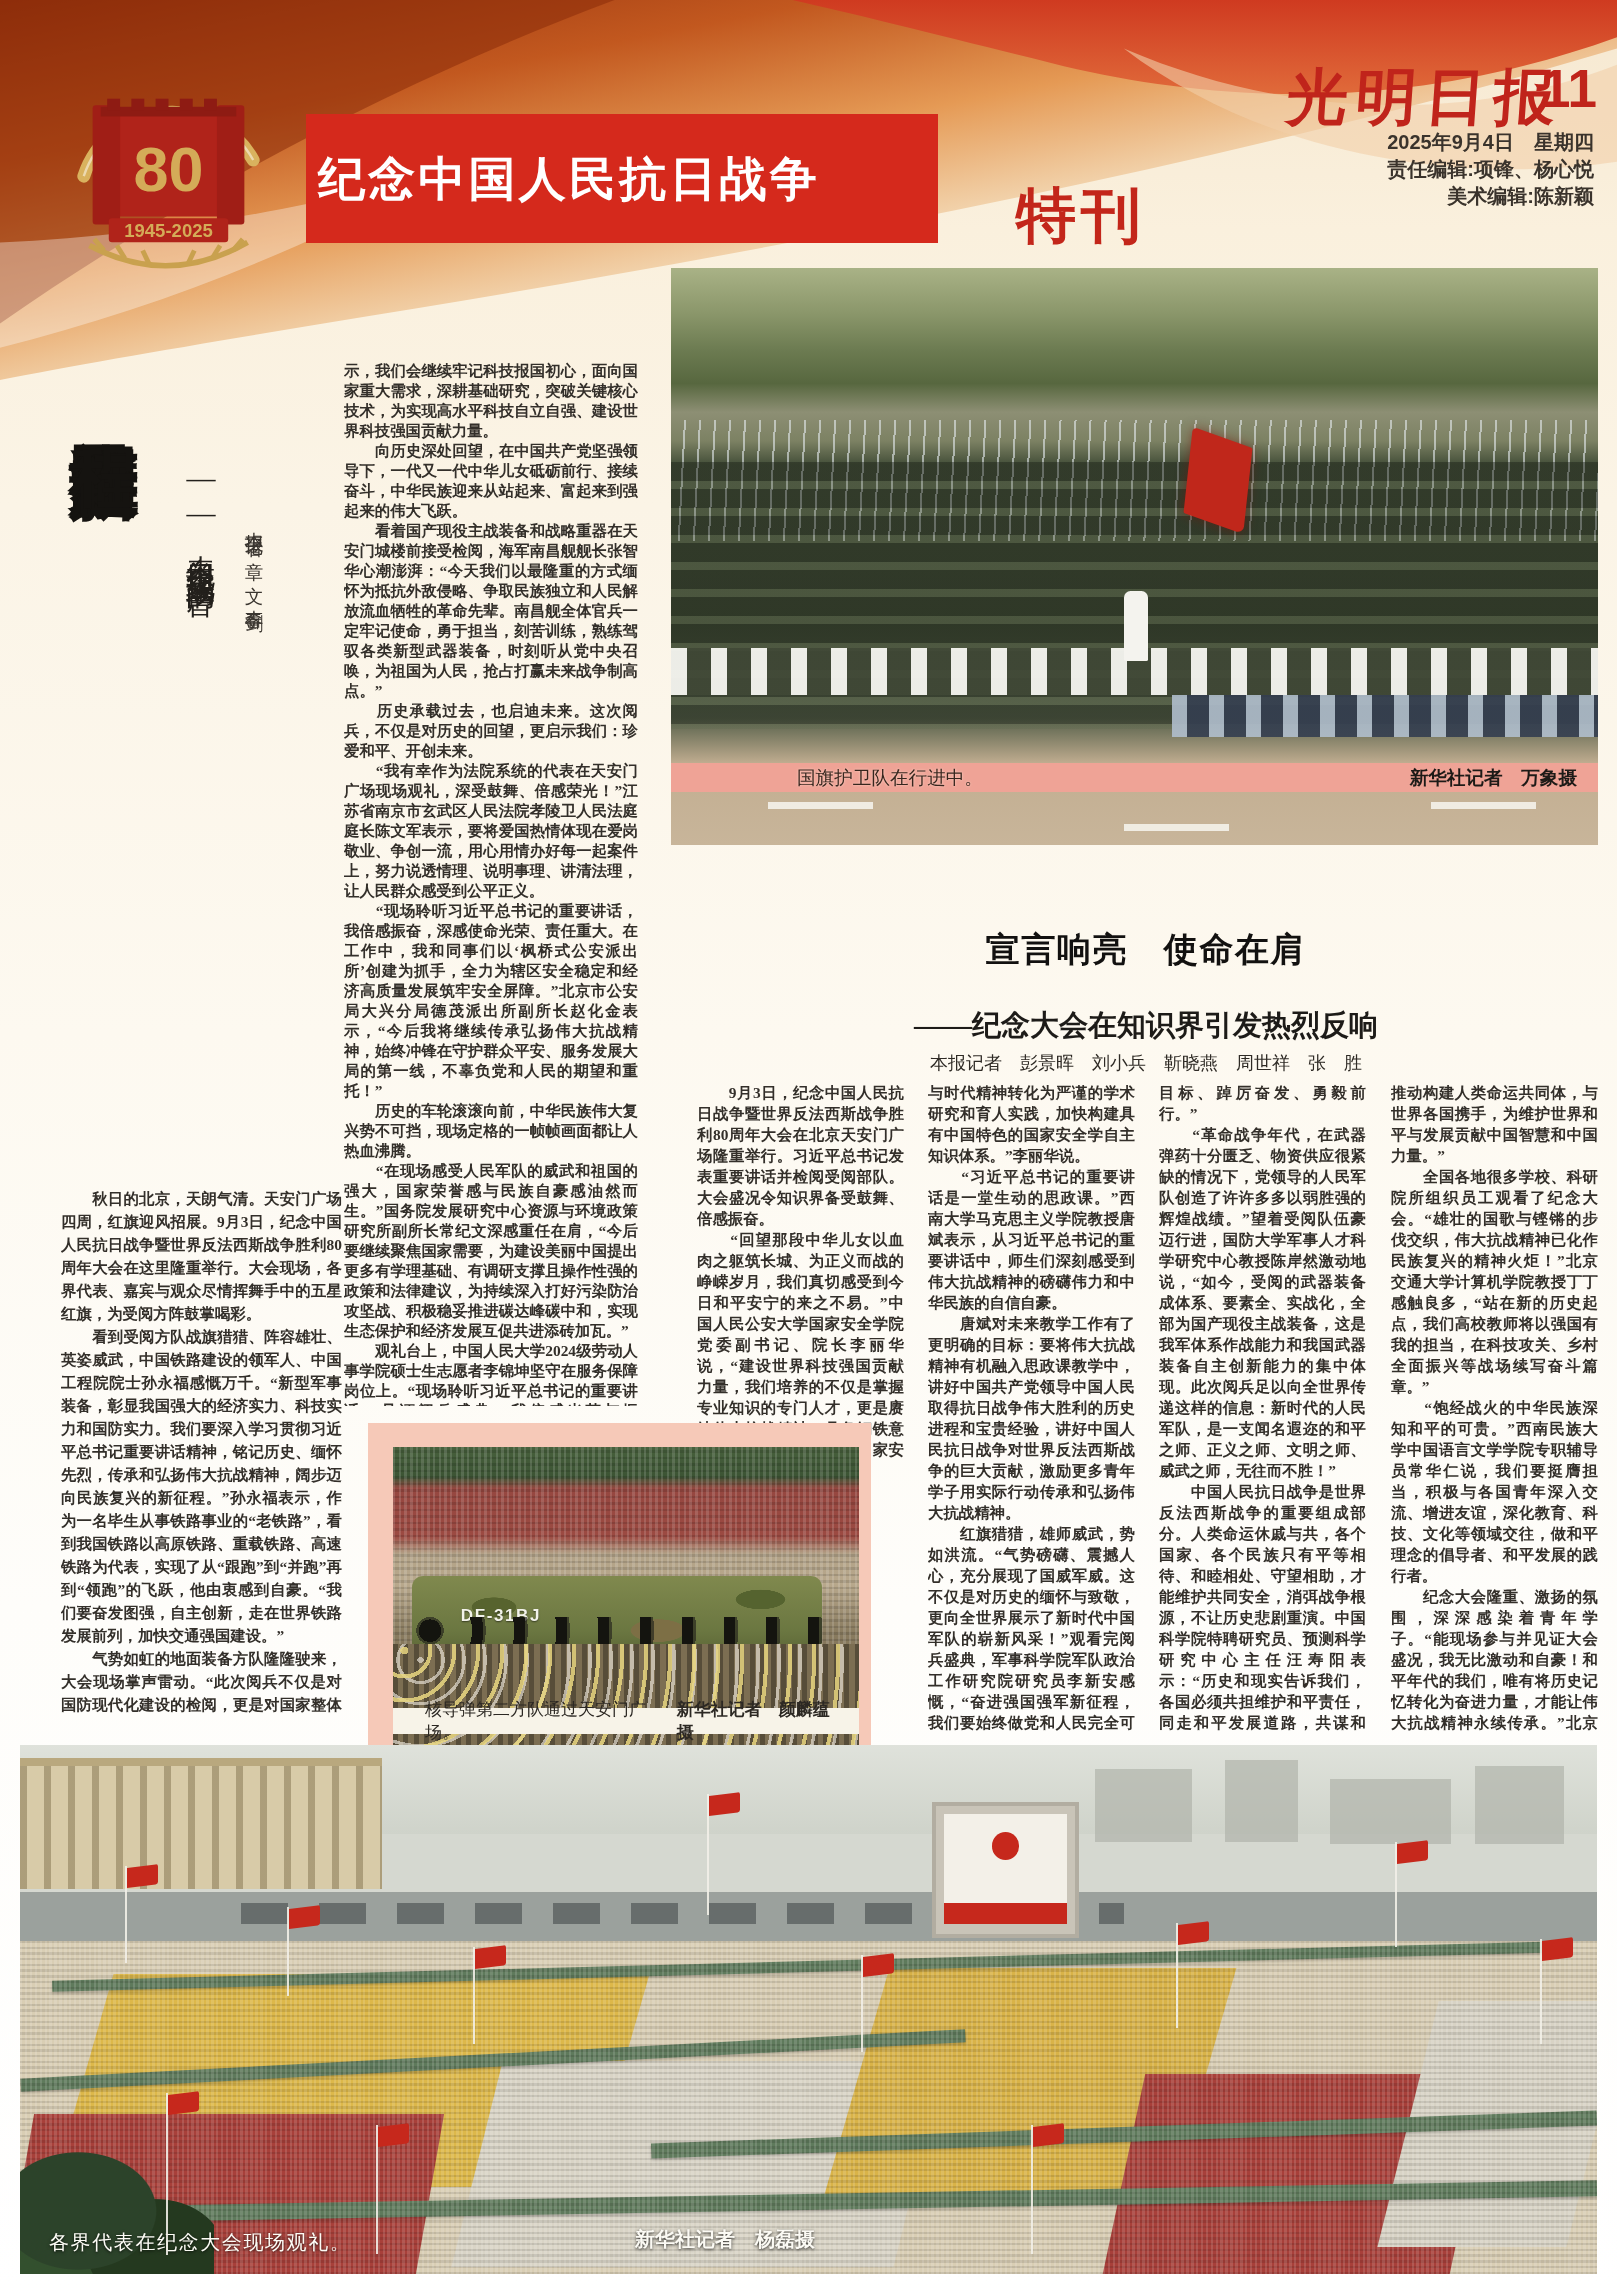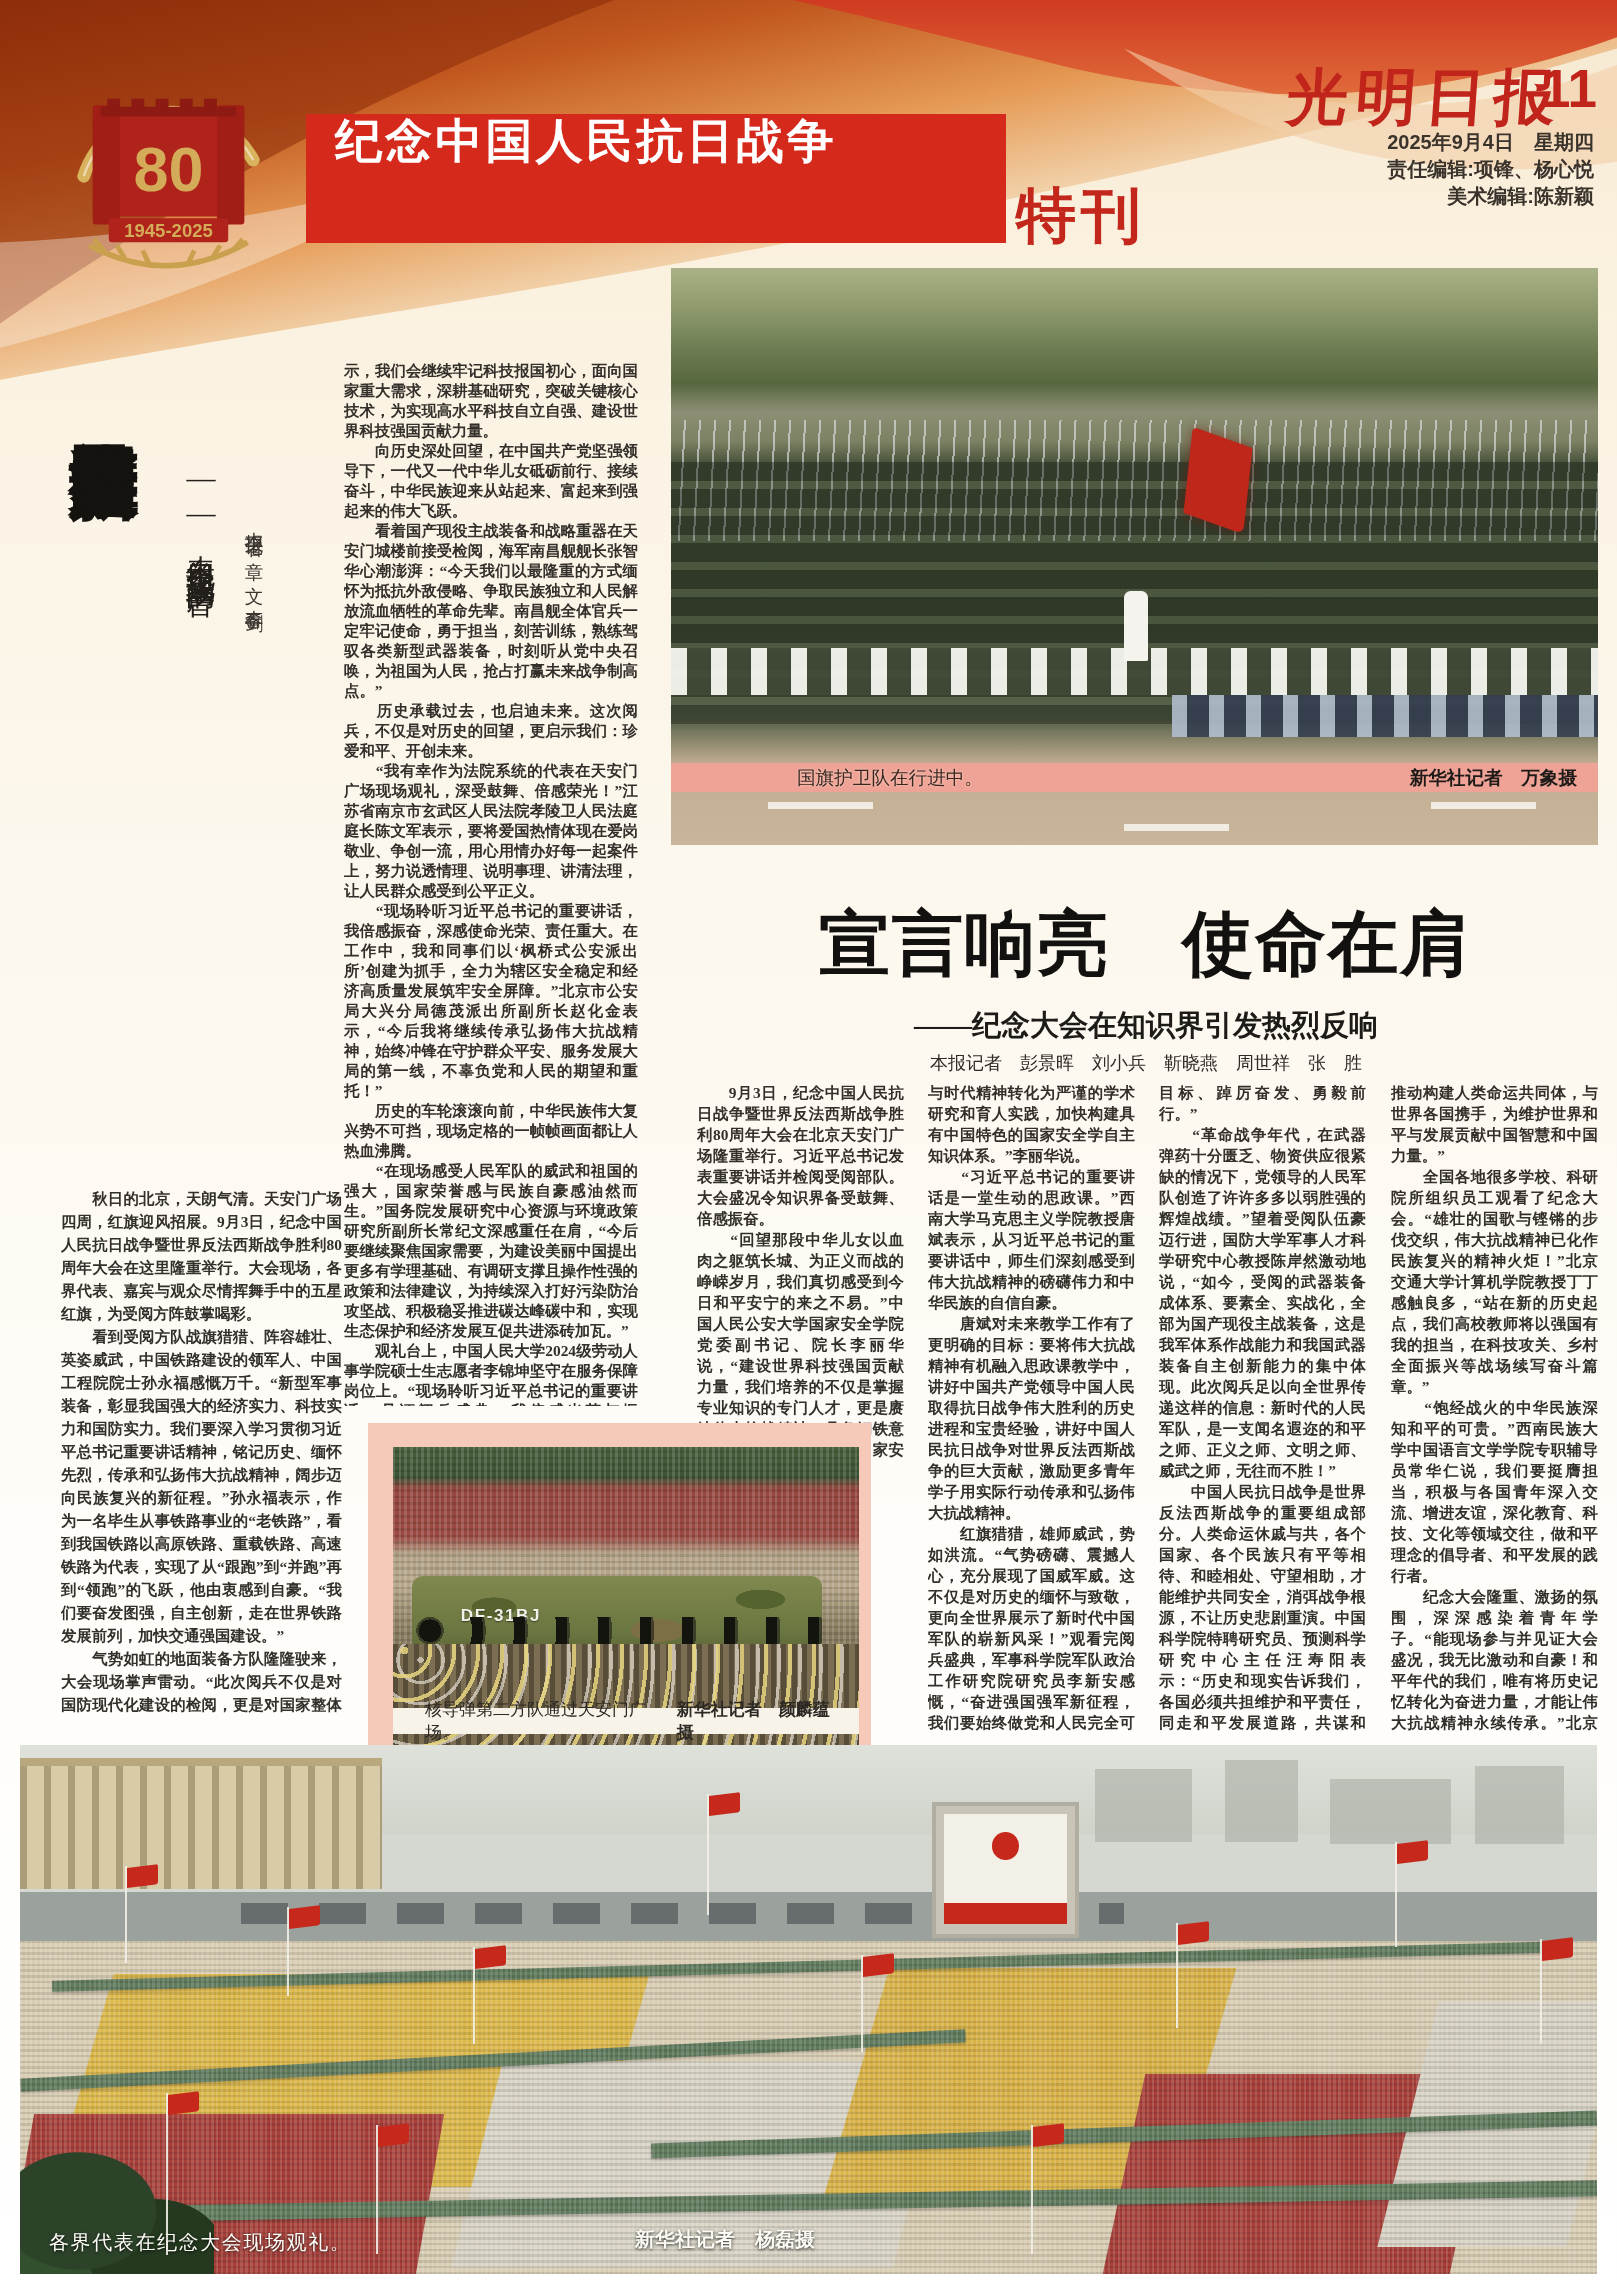--- a/index.html
+++ b/index.html
@@ -4,22 +4,22 @@
 <style>
   html,body{margin:0;padding:0;}
   .page{position:relative;width:1617px;height:2295px;overflow:hidden;
     background:linear-gradient(180deg,#f6e8d0 0%,#faf0dd 10%,#fbf4e6 22%,#fdf9f0 45%,#fefdfa 70%,#ffffff 100%);
     font-family:"Liberation Serif",serif;color:#33302b;}
   .abs{position:absolute;}
   .flow{white-space:pre-line;text-align:justify;overflow:hidden;color:#332f2a;font-weight:bold;}
   
   .hdr-svg{left:0;top:0;}
   .logo-svg{left:47px;top:39px;}
-  .banner{left:306px;top:114px;width:700px;height:129px;background:#d5291c;
-    display:flex;flex-direction:column;padding-left:29px;box-sizing:border-box;}
+  .banner{left:306px;top:114px;width:632px;height:129px;background:#d5291c;
+    display:flex;flex-direction:column;justify-content:center;padding-left:12px;box-sizing:border-box;}
   .banner .l1{font-family:"Liberation Sans",sans-serif;font-weight:bold;color:#ffffff;font-size:47px;line-height:53px;letter-spacing:3.2px;}
   .banner .l2{font-family:"Liberation Sans",sans-serif;font-weight:bold;color:#ffffff;font-size:47px;line-height:57px;letter-spacing:0.8px;}
   .tekan{left:1016px;top:176px;font-family:"Liberation Sans",sans-serif;font-weight:bold;font-size:60px;color:#c3261a;letter-spacing:4.9px;}
   .masthead{left:1287px;top:57px;font-weight:bold;font-size:61px;color:#c0241b;letter-spacing:8px;transform:skewX(-4deg);font-family:"Liberation Serif",serif;}
   .pageno{left:1541px;top:58px;font-family:"Liberation Sans",sans-serif;font-weight:bold;font-size:53px;color:#c0241b;}
   .dateblock{left:1051px;top:129px;width:543px;text-align:right;font-family:"Liberation Sans",sans-serif;
     font-size:20px;line-height:27px;color:#3a332c;font-weight:bold;}
   
   .vhead{left:57px;top:386px;height:792px;writing-mode:vertical-rl;text-orientation:upright;
     font-size:70px;font-weight:900;color:#151310;letter-spacing:0.8px;font-family:"Liberation Serif",serif;}
@@ -43,21 +43,21 @@
     background:repeating-linear-gradient(90deg,rgba(176,190,205,.9) 0 14.6px,rgba(52,62,80,.9) 14.6px 37px);}
   .pp-flag{position:absolute;left:517px;top:168px;width:60px;height:89px;background:#c0271b;
     transform:skewY(14deg) rotate(6deg);border-radius:4.9px 1.6px 8px 1.6px;box-shadow:0 0 11.3px rgba(120,20,10,.5);}
   .pp-officer{position:absolute;left:453px;top:323px;width:24px;height:70px;background:#f4f3ee;border-radius:6.5px 6.5px 1.6px 1.6px;}
   .pp-dash{position:absolute;top:534px;height:6.5px;width:105px;background:rgba(250,250,245,.8);}
   .pp-cap{position:absolute;left:0;right:0;bottom:0;height:29px;background:#efa396;
     display:flex;align-items:center;font-size:18.6px;color:#37261e;}
   .pp-cap .c{margin-left:126px;text-shadow:0 0 2.4px #ffd9cc;}
   .pp-cap .cr{margin-left:auto;margin-right:21px;font-weight:bold;color:#1d1a17;}
   
-  .a2head{left:695px;top:897px;width:902px;text-align:center;font-size:71px;font-weight:900;color:#121110;letter-spacing:1.6px;}
+  .a2head{left:695px;top:927px;width:902px;text-align:center;font-size:34px;font-weight:900;color:#121110;letter-spacing:1.6px;}
   .a2sub{left:695px;top:1006px;width:902px;text-align:center;font-size:29px;color:#1d1b18;font-weight:bold;}
   .a2by{left:695px;top:1051px;width:902px;text-align:center;font-size:18px;color:#2e2a25;}
   .a2col{top:1082px;width:207px;height:653px;font-size:15.4px;line-height:21px;}
   
   .df{left:368px;top:1423px;width:503px;height:322px;background:#f6c9b8;z-index:3;}
   .df-img{position:absolute;left:25px;right:12px;top:24px;bottom:0;overflow:hidden;
     background:linear-gradient(180deg,#47603c 0%,#3c5434 10%,#964740 14%,#9c4a42 30%,#b2a287 36%,#b8a88c 46%,#8a7c60 62%,#776a50 80%,#6e6149 100%);}
   .df-noise{position:absolute;inset:0;
     background:repeating-linear-gradient(90deg,rgba(255,255,255,.14) 0 2.4px,transparent 2.4px 5.7px),
                repeating-linear-gradient(0deg,rgba(0,0,0,.12) 0 2.4px,transparent 2.4px 6.5px);}

